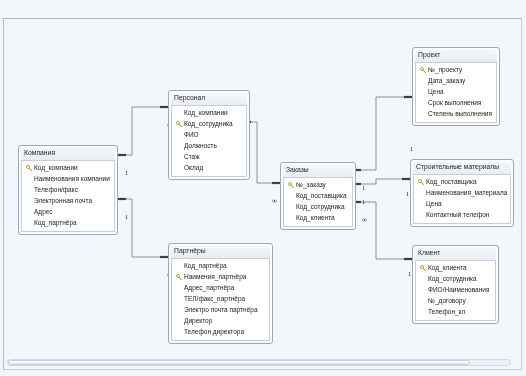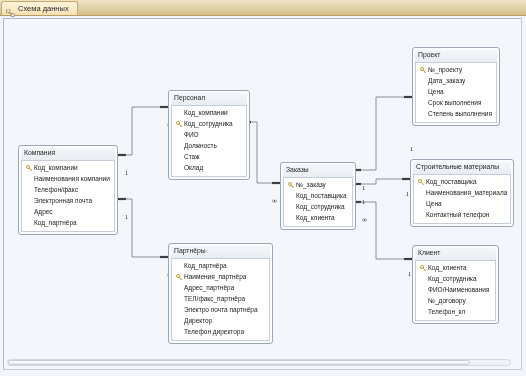--- a/index.html
+++ b/index.html
@@ -168,32 +168,20 @@
     border: 1px solid #c6cedb;
     border-radius: 3px;
     box-sizing: border-box;
   }
 </style>
 </head>
 <body>
 
 <div id="app-window">
 
-  <div id="tab-strip">
-    <div id="doc-tab">
-      <span class="tab-icon">
-        <svg width="9" height="9" viewBox="0 0 9 9">
-          <rect x="0.5" y="1" width="3.5" height="2.6" fill="#fdfdfd" stroke="#7d6a45" stroke-width="0.6"></rect>
-          <rect x="5" y="5" width="3.5" height="2.6" fill="#fdfdfd" stroke="#7d6a45" stroke-width="0.6"></rect>
-          <line x1="2.2" y1="3.7" x2="6.7" y2="4.9" stroke="#7d6a45" stroke-width="0.6"></line>
-        </svg>
-      </span>
-      <span class="tab-label">Схема данных</span>
-    </div>
-  </div>
 
   <div id="relationship-canvas">
 
     <svg id="edge-layer" viewBox="0 0 519 352" preserveAspectRatio="none">
       <g stroke="#6f7782" stroke-width="0.8" fill="none">
 
         <path d="M 118 136 L 128 136 L 128 88 L 160 88"></path>
 
         <path d="M 118 180 L 128 180 L 128 238 L 160 238"></path>
 

